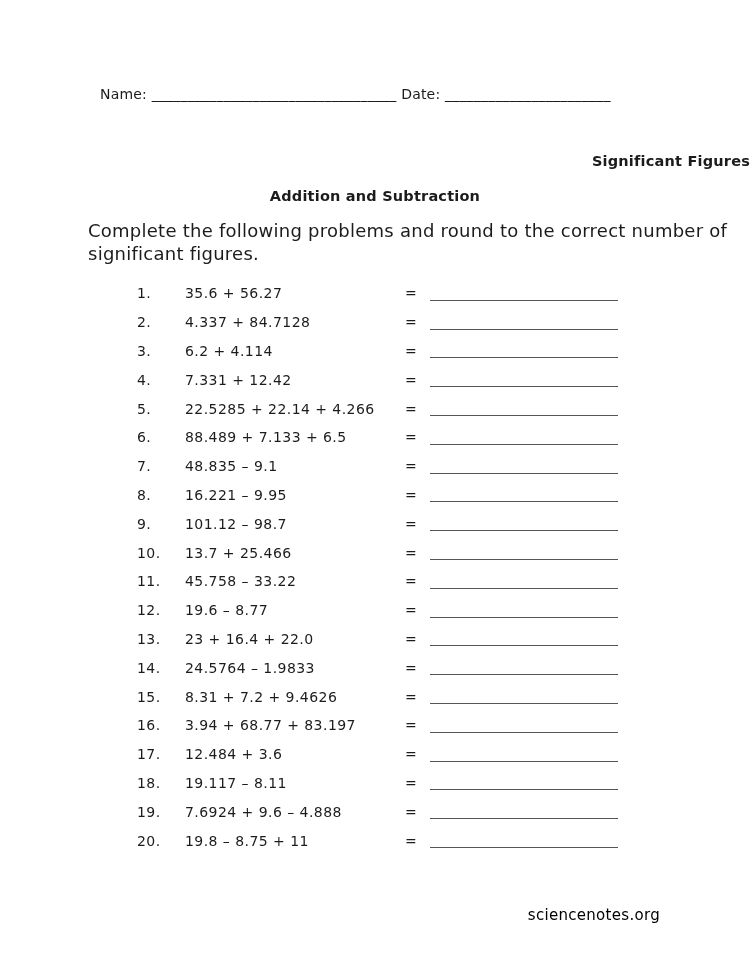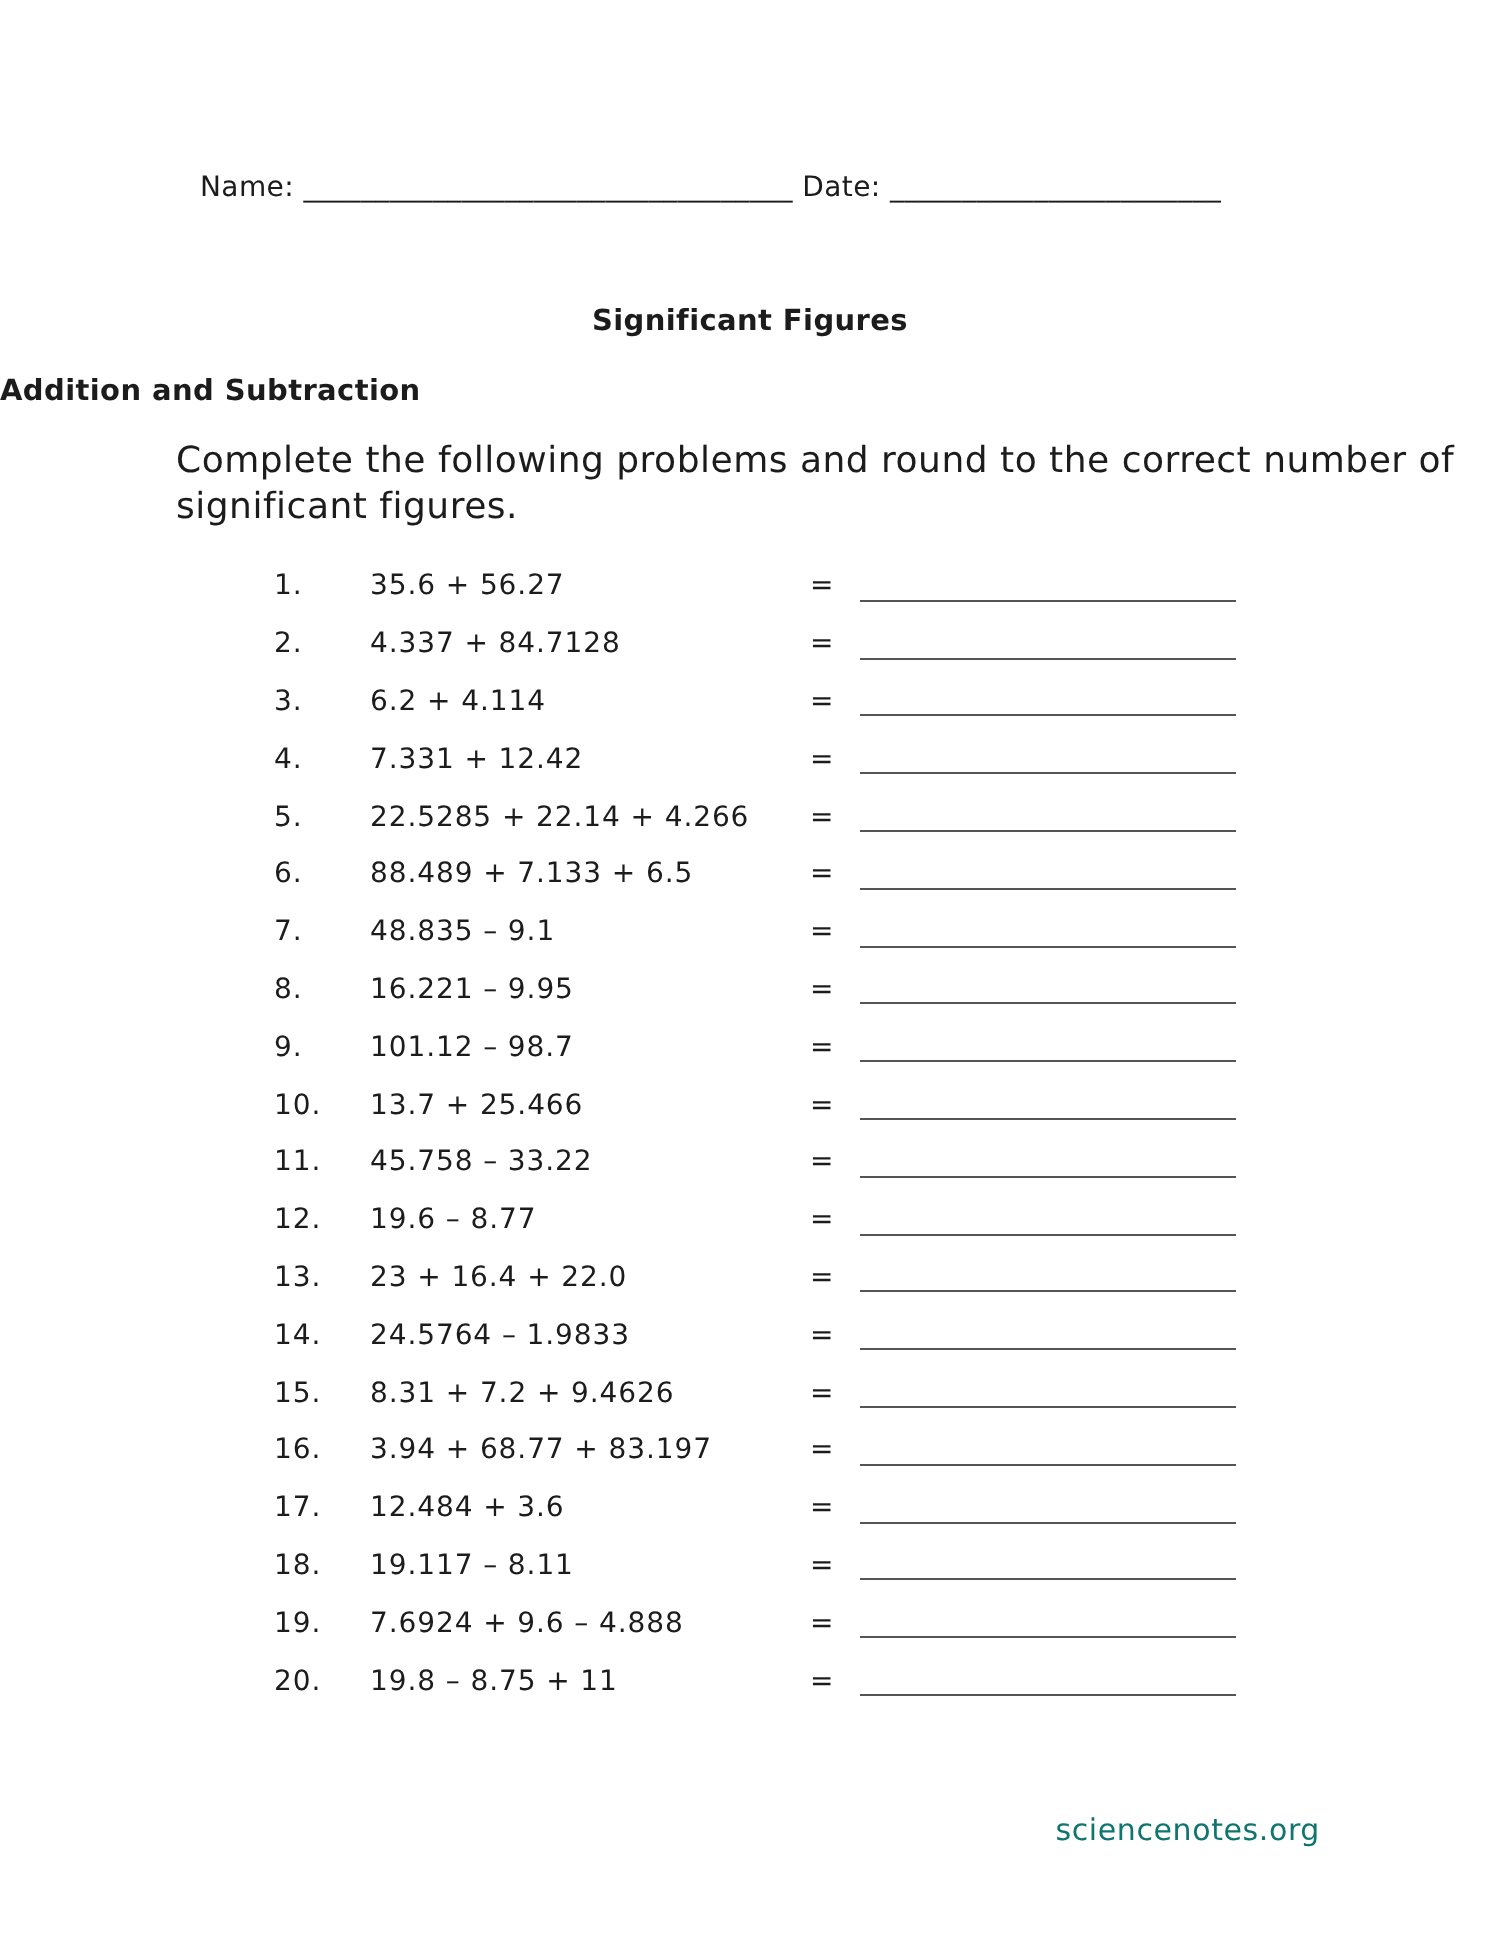--- a/index.html
+++ b/index.html
@@ -22,31 +22,31 @@
     white-space: nowrap;
     margin-left: 12px;
   }
   .blank-text { letter-spacing: 0.2px; }
 
   .doc-title {
     position: absolute;
     top: 153px;
     left: 0;
     width: 100%;
-    text-align: center;
+    text-align: right;
     font-weight: bold;
     font-size: 14.5px;
     letter-spacing: 0.2px;
   }
   .doc-subtitle {
     position: absolute;
     top: 188px;
     left: 0;
     width: 100%;
-    text-align: left;
+    text-align: center;
     font-weight: bold;
     font-size: 14.5px;
     letter-spacing: 0.2px;
   }
 
   .instructions {
     position: absolute;
     left: 88px;
     top: 220px;
     font-size: 18px;
@@ -78,21 +78,21 @@
     flex: 0 0 auto;
     border-bottom: 1.8px solid #555555;
     transform: translateY(7px);
   }
 
   .footer-watermark {
     position: absolute;
     top: 906px;
     right: 90px;
     font-size: 15px;
-    color: #0f766e;
+    color: #000000;
     letter-spacing: 0.3px;
   }
 </style>
 </head>
 <body>
 
 <div class="page">
 
   <div class="name-date-row"><span>Name:</span> <span class="blank-text">__________________________________</span> <span>Date:</span> <span class="blank-text">_______________________</span></div>
 

